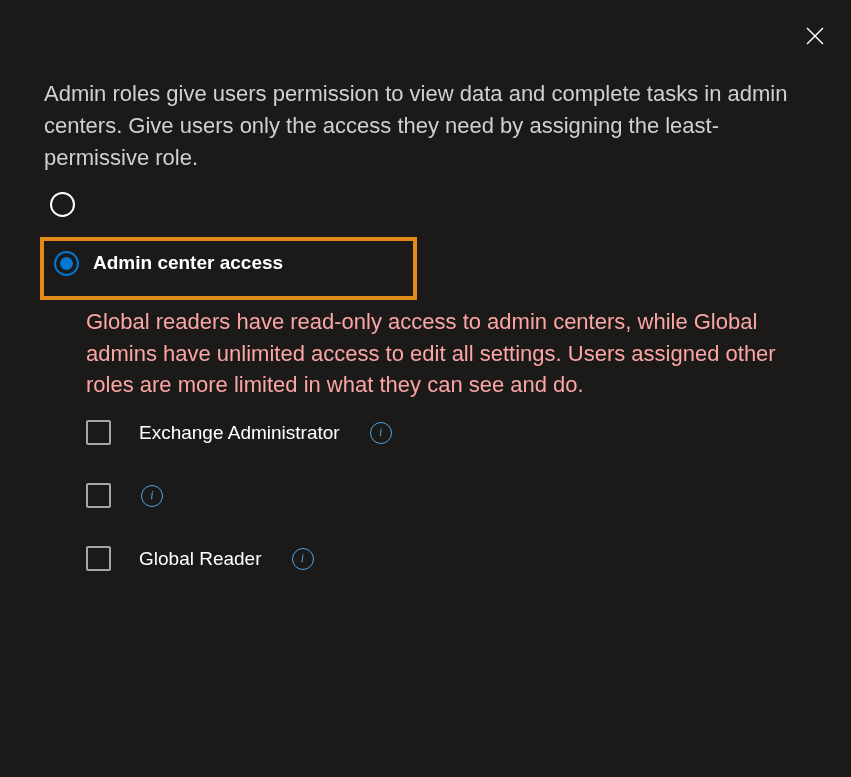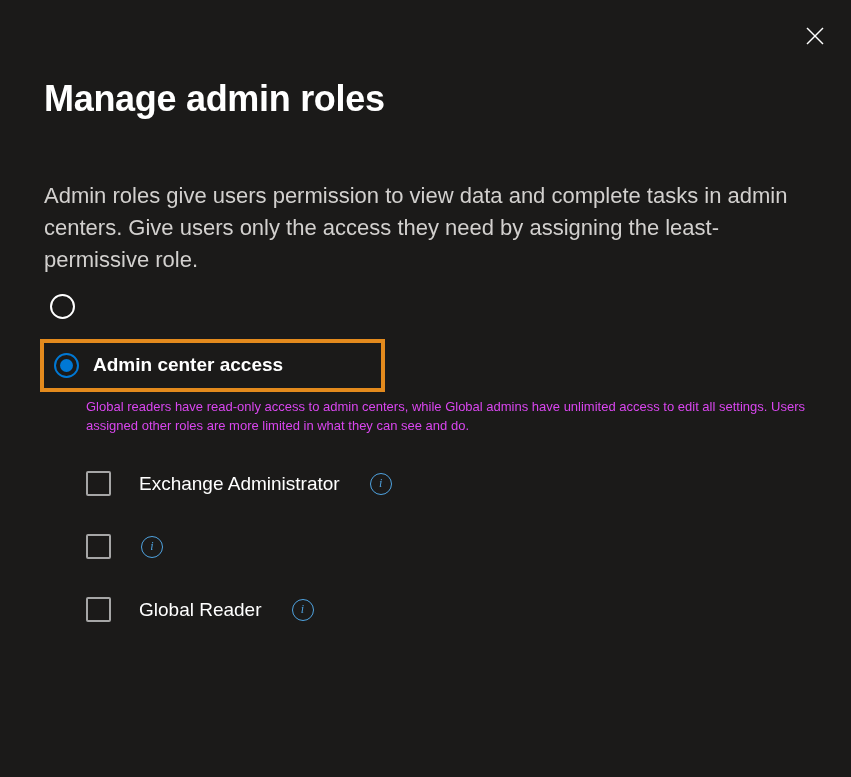--- a/index.html
+++ b/index.html
@@ -81,37 +81,37 @@
       background-color: #0078d4;
       border-radius: 50%;
     }
     .radio-label {
       font-size: 19px;
       font-weight: 600;
       cursor: pointer;
     }
     .highlight-box {
       border: 4px solid #e38a1d;
-      padding: 10px 6px 10px 6px;
-      width: 345px;
+      padding: 10px 6px 20px 6px;
+      width: 377px;
       margin-left: -4px;
       margin-bottom: 6px;
     }
     .highlight-box .radio-row {
       margin: 0;
       padding: 0 4px;
     }
     .sub-content {
       padding-left: 42px;
     }
     .sub-description {
-      font-size: 13px;
+      font-size: 22px;
       line-height: 1.45;
-      color: #d946ef;
-      margin-bottom: 36px;
+      color: #fca5a5;
+      margin-bottom: 19px;
       max-width: 720px;
     }
     .checkbox-row {
       display: flex;
       align-items: center;
       gap: 28px;
       margin-bottom: 38px;
     }
     .checkbox {
       width: 25px;
@@ -147,21 +147,20 @@
 <body>
 
 <div class="close-btn">
   <svg width="18" height="18" viewBox="0 0 18 18">
     <line x1="1" y1="1" x2="17" y2="17" stroke="#ffffff" stroke-width="1.5"></line>
     <line x1="17" y1="1" x2="1" y2="17" stroke="#ffffff" stroke-width="1.5"></line>
   </svg>
 </div>
 
 <div class="content">
-  <h1 class="title">Manage admin roles</h1>
   
   <p class="description">Admin roles give users permission to view data and complete tasks in admin centers. Give users only the access they need by assigning the least-permissive role.</p>
   
 
   <div class="radio-row radio-row-1">
     <div class="radio-outer"></div>
   </div>
 
   <div class="highlight-box">
     <div class="radio-row">

